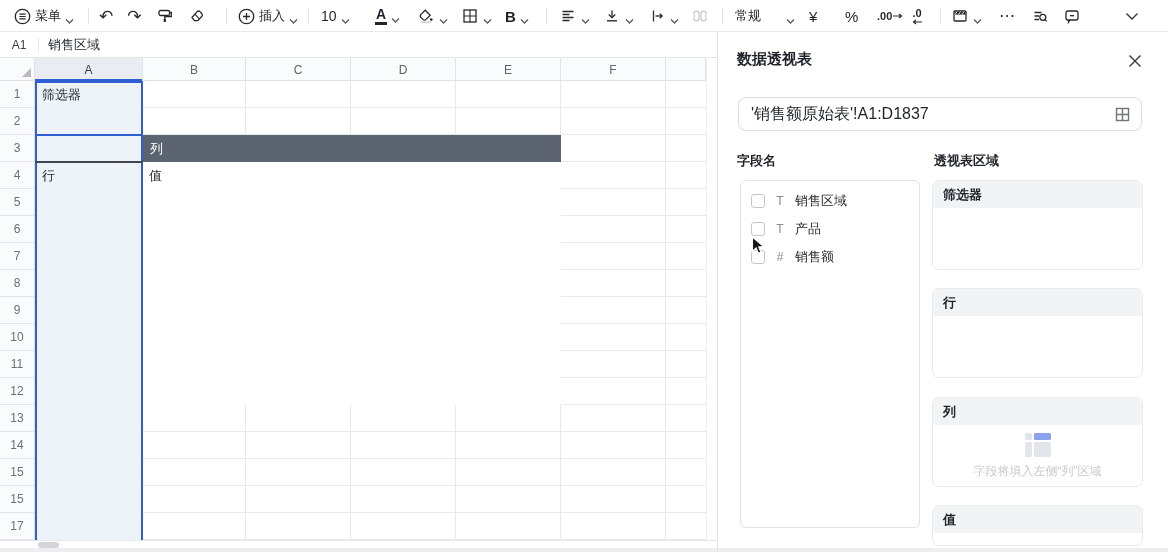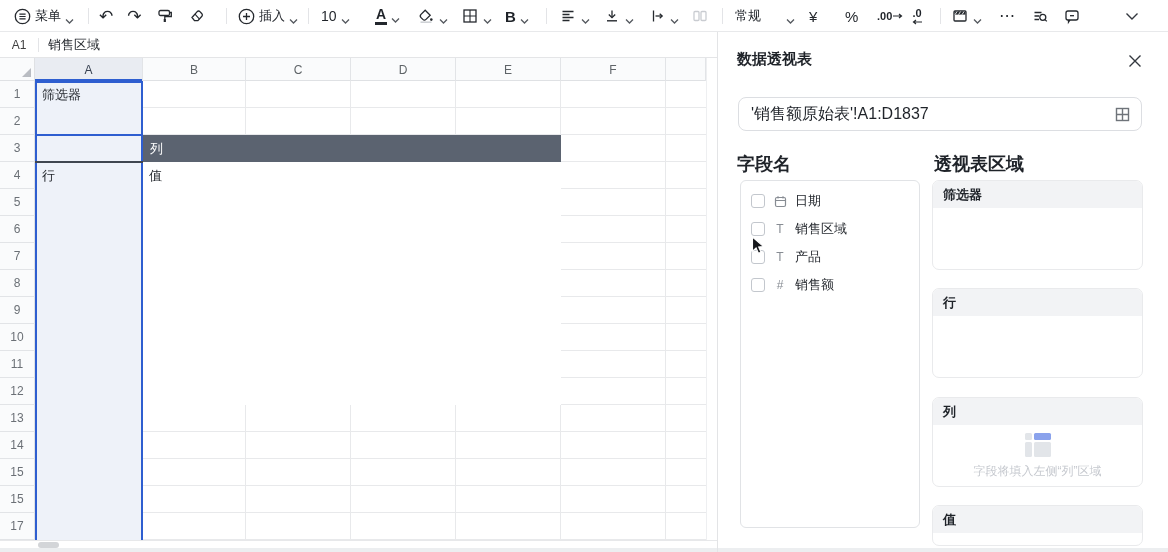--- a/index.html
+++ b/index.html
@@ -52,21 +52,21 @@
   .bottom-strip { position:absolute; left:0; top:548px; width:1168px; height:4px; background:#eceef0; }
   .panel-sep { position:absolute; left:717px; top:32px; width:1px; height:520px; background:#e3e4e6; z-index:25; }
   .panel-scroll-line { position:absolute; left:1160px; top:46px; width:1px; height:502px; background:#d2d5d8; }
 
   
   .panel { position:absolute; left:718px; top:32px; width:450px; height:516px; background:#fff; overflow:hidden; }
   .panel-title { position:absolute; left:19px; top:18px; font-size:15px; font-weight:700; color:#1f2329; }
   .close-btn { position:absolute; left:408px; top:20px; width:18px; height:18px; display:flex; align-items:center; justify-content:center; }
   .range-box { position:absolute; left:20px; top:65px; width:404px; height:34px; border:1px solid #dcdee2; border-radius:8px; display:flex; align-items:center; padding:0 10px 0 12px; }
   .range-box input { border:none; outline:none; flex:1; font-size:16px; color:#1f2329; font-family:inherit; background:transparent; }
-  .sec-label { position:absolute; top:120px; font-size:18px; font-weight:700; color:#1f2329; }
+  .sec-label { position:absolute; top:120px; font-size:13px; font-weight:700; color:#1f2329; }
   .fields-box { position:absolute; left:22px; top:148px; width:180px; height:348px; border:1px solid #e1e3e6; border-radius:6px; background:#fff; }
   .search-row { height:36px; border-bottom:1px solid #ebedf0; display:flex; align-items:center; padding:0 10px; gap:7px; }
   .search-row input { border:none; outline:none; width:110px; font-size:13px; font-family:inherit; color:#1f2329; }
   .search-row input::placeholder { color:#b7bac0; }
   .field-item { height:28px; display:flex; align-items:center; padding:0 10px; gap:8px; }
   .cbx { width:14px; height:14px; border:1px solid #c3c7cd; border-radius:3px; background:#fff; flex:none; }
   .ficon { width:14px; text-align:center; color:#878c93; font-size:12px; flex:none; display:inline-flex; justify-content:center; }
   .flabel { font-size:13px; color:#1f2329; white-space:nowrap; }
   .cards { position:absolute; left:214px; top:148px; width:211px; }
   .card { position:absolute; left:0; width:211px; border:1px solid #e9eaec; border-radius:7px; background:#fff; overflow:hidden; }
@@ -410,30 +410,20 @@
         <rect x="2.5" y="2.5" width="12" height="12" fill="none" stroke="#6f747a" stroke-width="1.4"></rect>
         <path d="M8.5 2.5v12M2.5 8.5h12" stroke="#6f747a" stroke-width="1.4"></path>
       </svg>
   </div>
 
   <div class="sec-label" style="left:19px;">字段名</div>
   <div class="sec-label" style="left:216px;">透视表区域</div>
 
   <div class="fields-box">
     <div id="fieldItems" style="padding-top:6px;">
-        <div class="field-item">
-          <span class="cbx"></span>
-          <span class="ficon">
-            <svg width="13" height="13" viewBox="0 0 13 13">
-              <rect x="1.5" y="2.5" width="10" height="9" rx="1.5" fill="none" stroke="#878c93" stroke-width="1.2"></rect>
-              <path d="M1.5 5.5h10M4 1.2v2.4M9 1.2v2.4" stroke="#878c93" stroke-width="1.2"></path>
-            </svg>
-          </span>
-          <span class="flabel">日期</span>
-        </div>
         <div class="field-item">
           <span class="cbx"></span>
           <span class="ficon">
             <span style="font-size:12px;">T</span>
           </span>
           <span class="flabel">销售区域</span>
         </div>
         <div class="field-item">
           <span class="cbx"></span>
           <span class="ficon">

